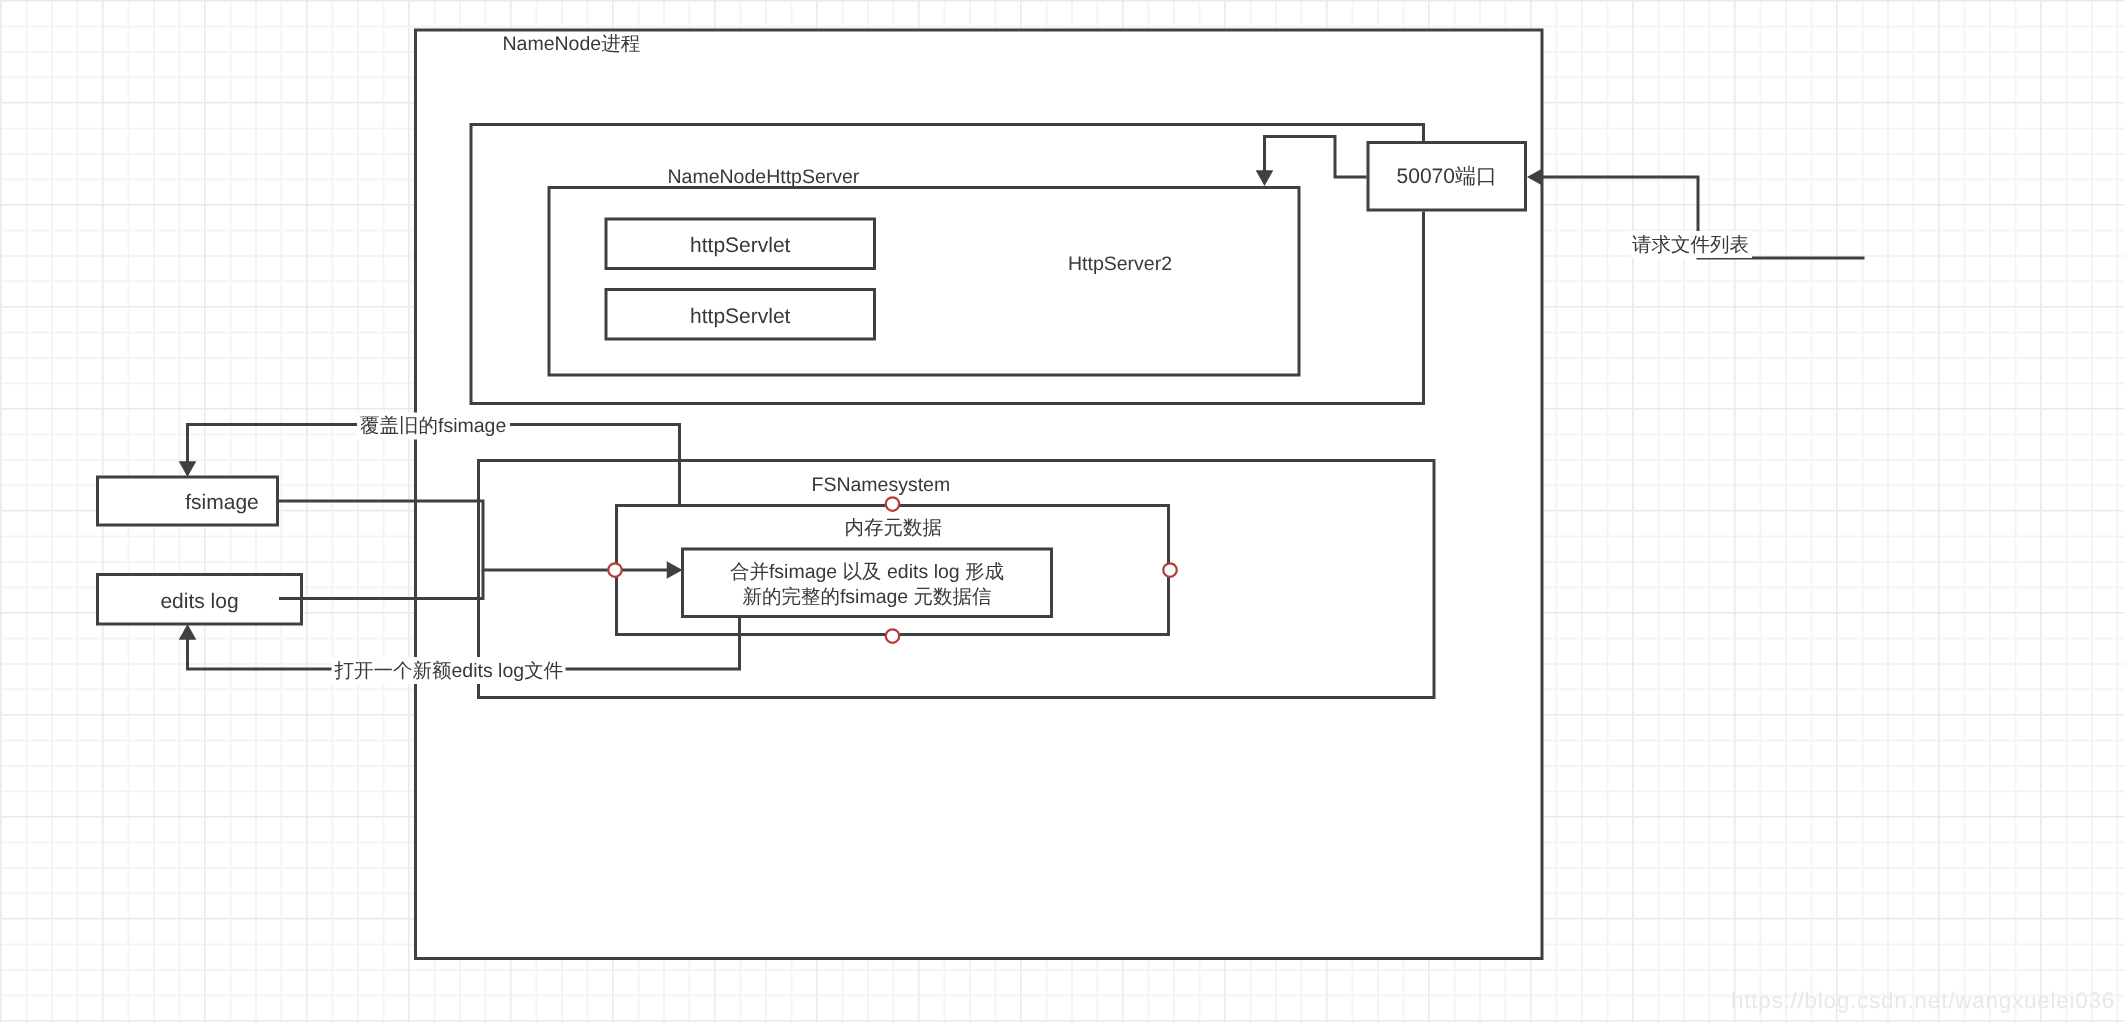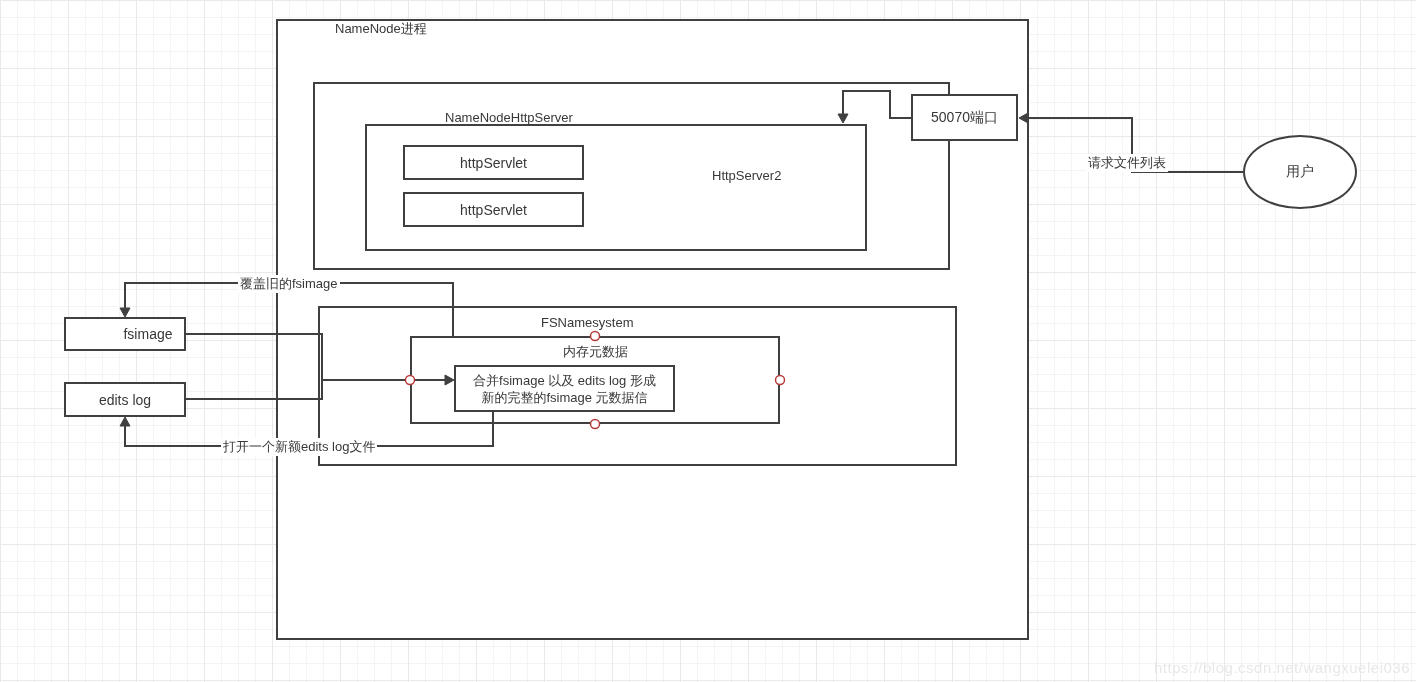--- a/index.html
+++ b/index.html
@@ -54,32 +54,31 @@
   <div class="shape z12" style="left:365px;top:124px;width:502px;height:127px;"></div>
 
   <div class="shape centered z13" style="left:403px;top:145px;width:181px;height:35px;">httpServlet</div>
 
   <div class="shape centered z13" style="left:403px;top:192px;width:181px;height:35px;">httpServlet</div>
 
   <div class="shape z11" style="left:318px;top:306px;width:639px;height:160px;"></div>
 
   <div class="shape z12" style="left:410px;top:336px;width:370px;height:88px;"></div>
 
-  <div class="shape centered z13 merge-text" style="left:454px;top:365px;width:221px;height:47px;">
+  <div class="shape centered z13 merge-text" style="left:454px;top:365px;width:248px;height:47px;">
     <div>
       <div>合并fsimage 以及 edits log 形成</div>
       <div>新的完整的fsimage 元数据信</div>
     </div>
   </div>
 
   <div class="shape centered z14" style="left:64px;top:317px;width:122px;height:34px;padding-left:46px;">fsimage</div>
 
-  <div class="shape centered z14" style="left:64px;top:382px;width:122px;height:35px;">edits log</div>
+  <div class="shape centered z14" style="left:64px;top:382px;width:138px;height:35px;">edits log</div>
 
-  <div class="shape centered ellipse z14" style="left:1243px;top:135px;width:114px;height:74px;">用户</div>
 
   <div class="shape centered z20" style="left:911px;top:94px;width:107px;height:47px;">50070端口</div>
 
   <div class="boxlabel" style="left:335px;top:20px;">NameNode进程</div>
 
   <div class="boxlabel" style="left:445px;top:110px;">NameNodeHttpServer</div>
 
   <div class="boxlabel" style="left:712px;top:168px;">HttpServer2</div>
 
   <div class="boxlabel" style="left:541px;top:315px;">FSNamesystem</div>

